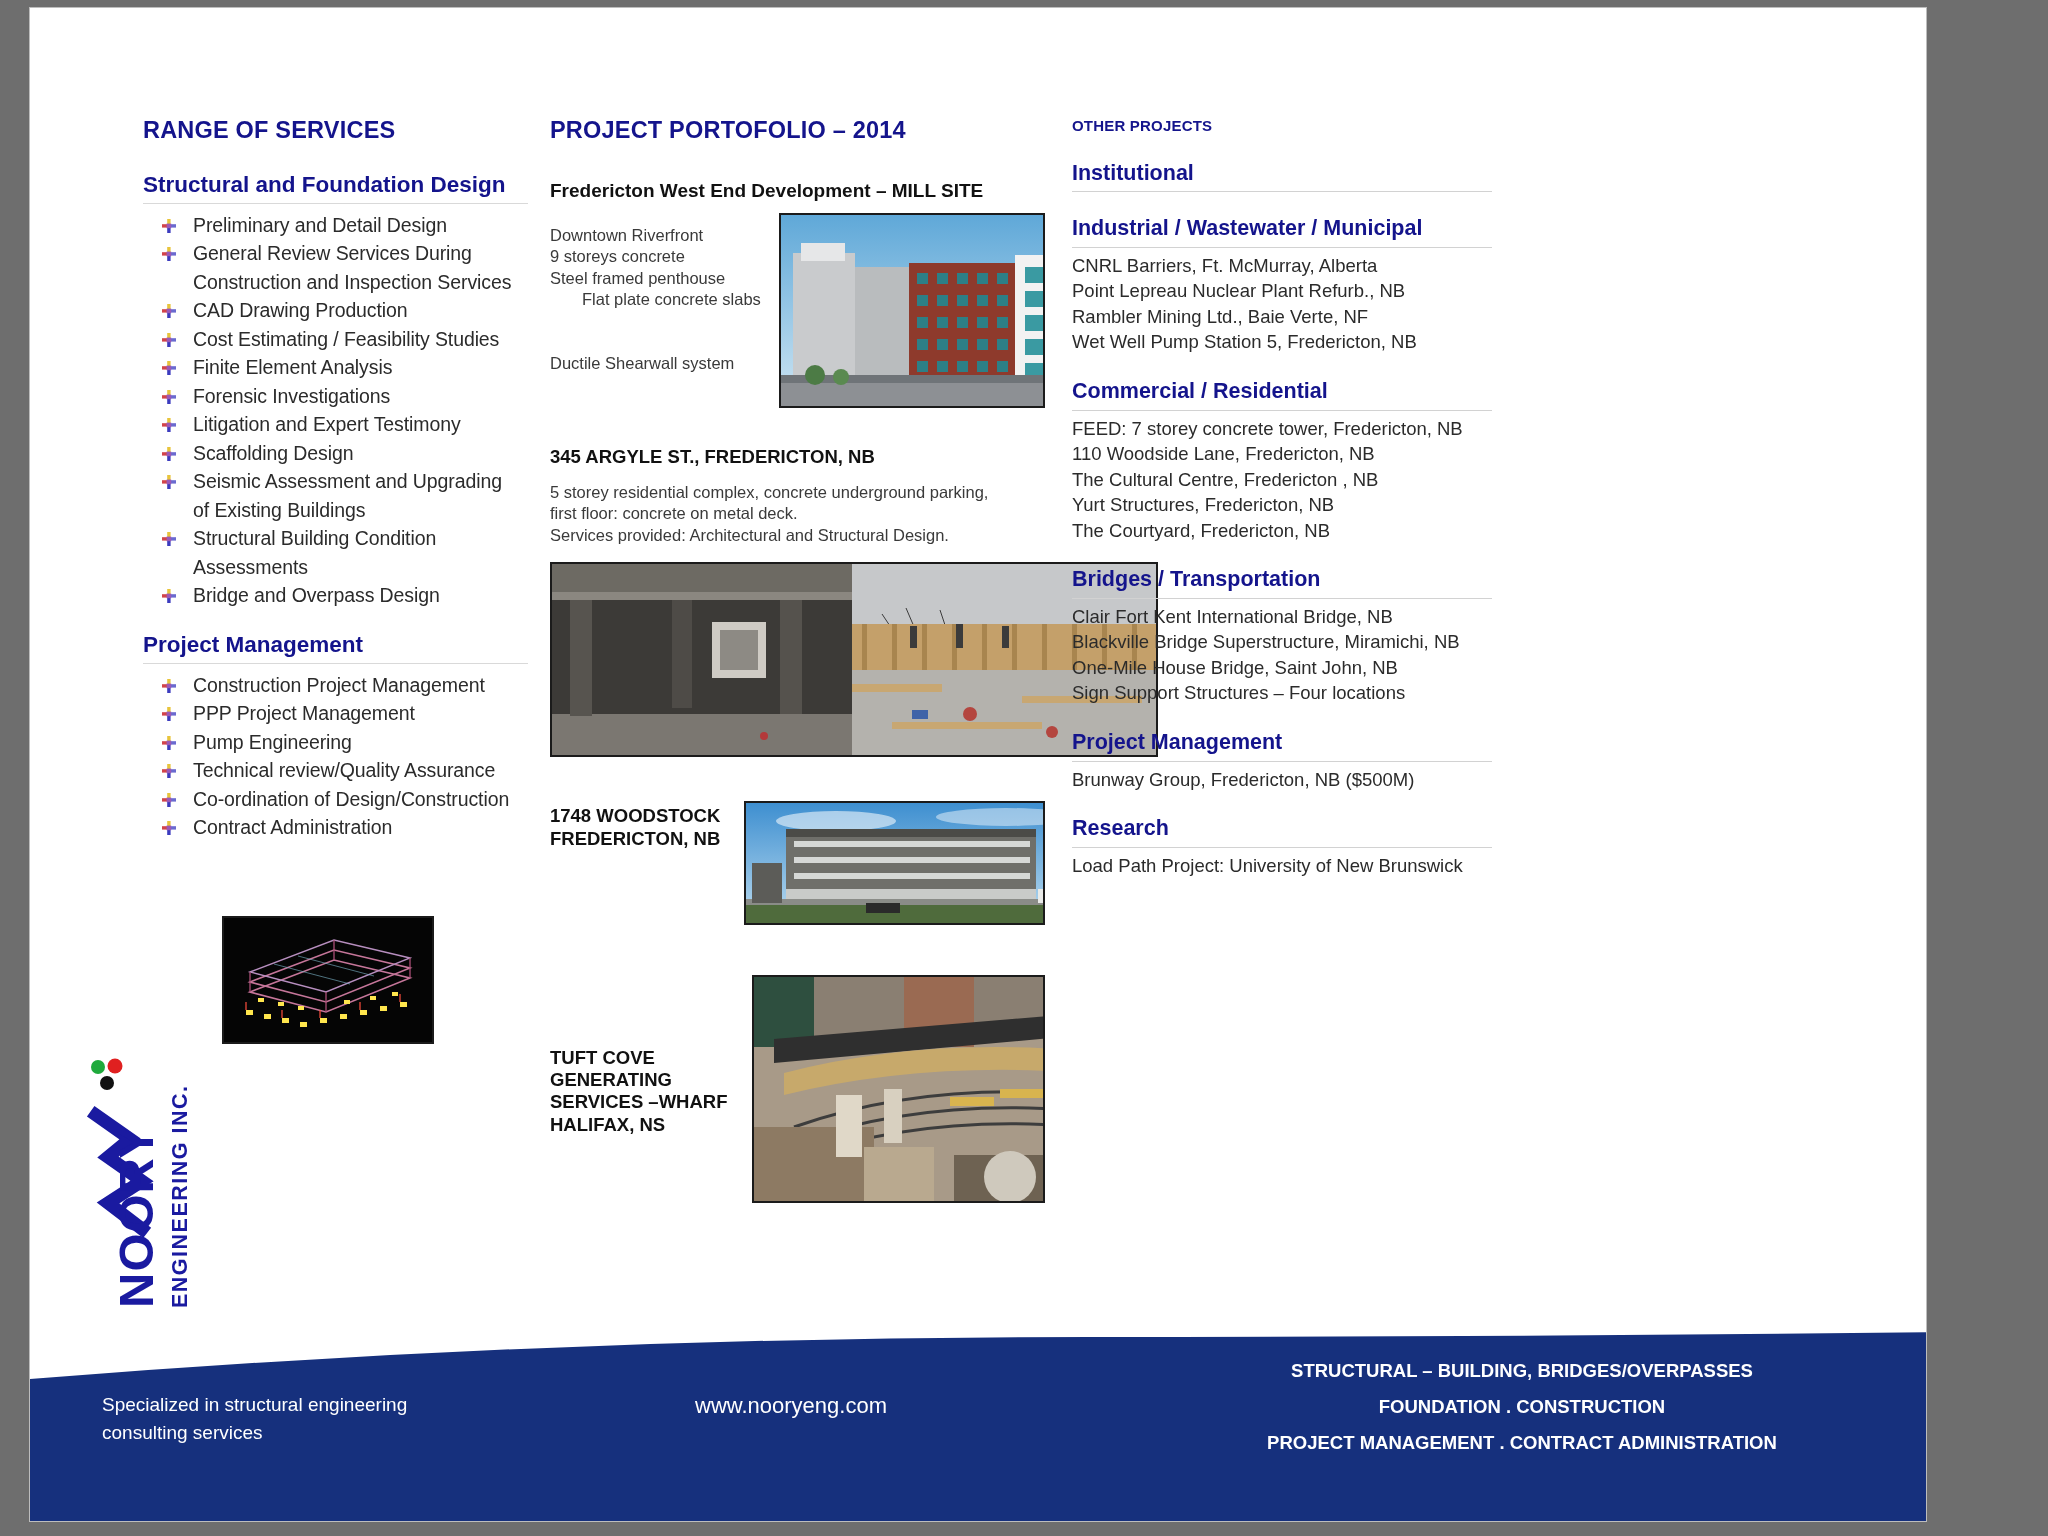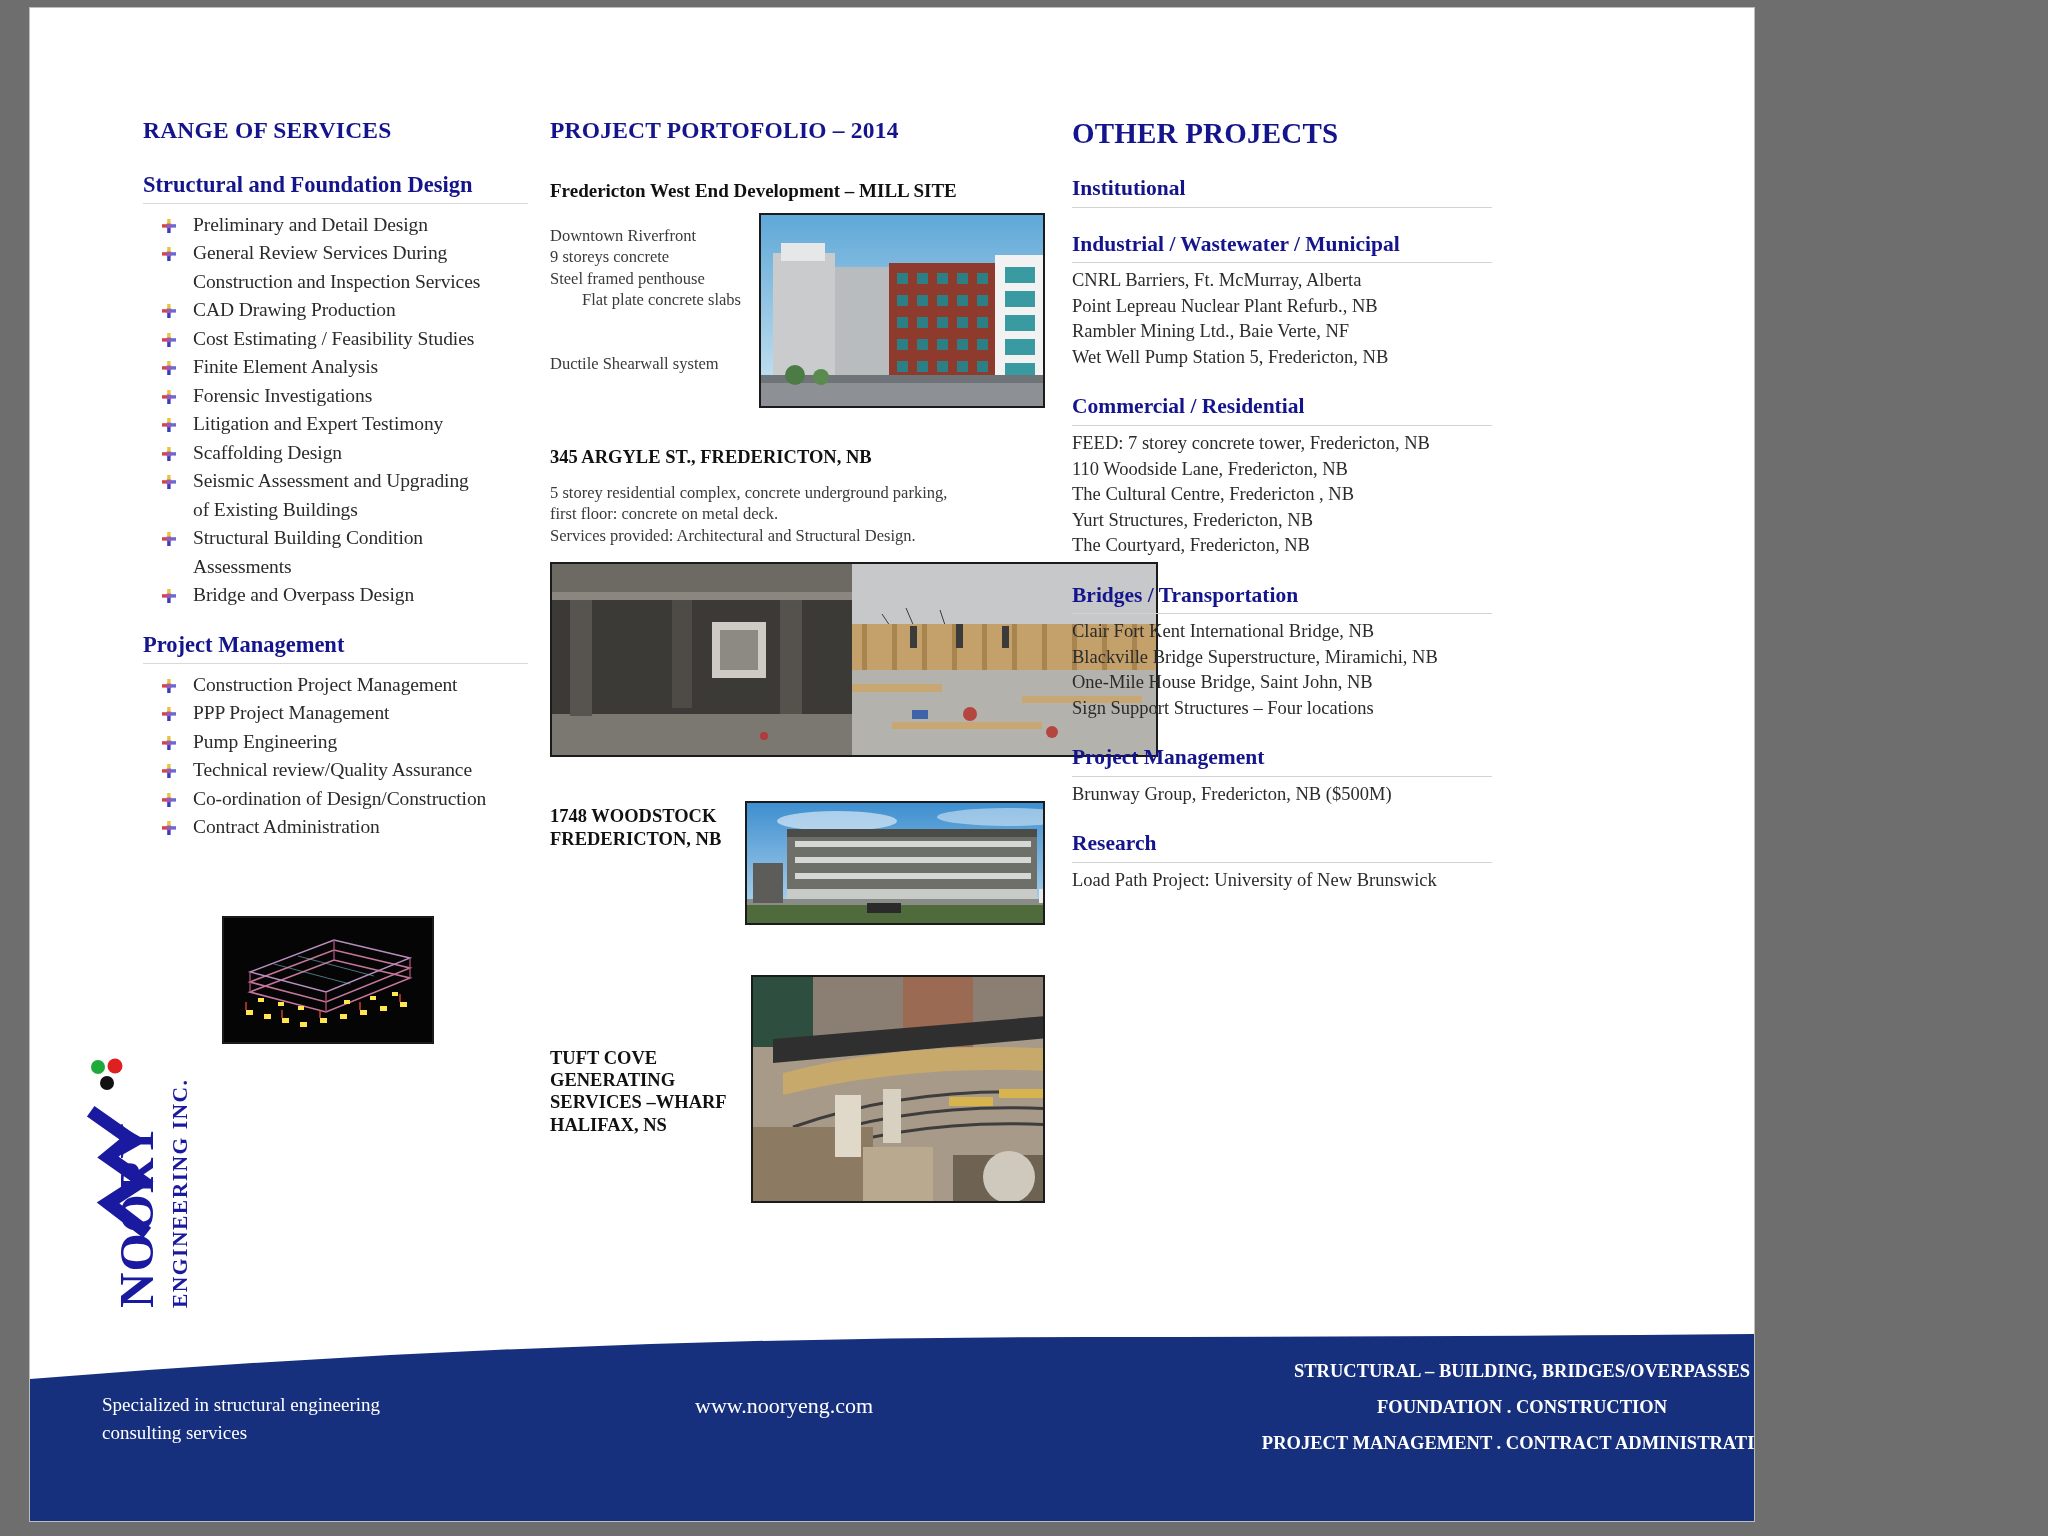--- a/index.html
+++ b/index.html
@@ -11,44 +11,43 @@
   }
   #page {
     position: absolute; left: 0; top: 0;
     width: 2048px; height: 1536px;
     background: #6e6e6e;
   }
   
   .sheet {
     position: absolute;
     left: 30px; top: 8px;
-    width: 1724px; height: 1513px;
+    width: 1896px; height: 1513px;
     background: #ef4444;
     box-shadow: 0 0 0 1px #bdbdbd;
     overflow: hidden;
-    font-family: Liberation Serif, serif;
   }
   .sheet-inner { position: absolute; inset: 0; background:#fff; }
 
   
   .col { position: absolute; }
   #col-services { left: 113px; top: 110px; width: 385px; }
   #col-portfolio { left: 520px; top: 110px; width: 495px; }
   #col-other   { left: 1042px; top: 110px; width: 420px; }
 
   .col-title {
     color: #14148c;
     font-size: 23.5px;
     font-weight: bold;
     letter-spacing: .2px;
     line-height: 1.1;
     white-space: nowrap;
   }
   #col-portfolio .col-title { font-size: 23.5px; }
-  #col-other .col-title { font-size: 29px; }
+  #col-other .col-title { font-size: 15px; }
 
   .sub-head {
     color: #14148c;
     font-size: 22.5px;
     font-weight: bold;
     line-height: 1.15;
     white-space: nowrap;
   }
   .rule {
     height: 1px; background: #d9d9d9;

